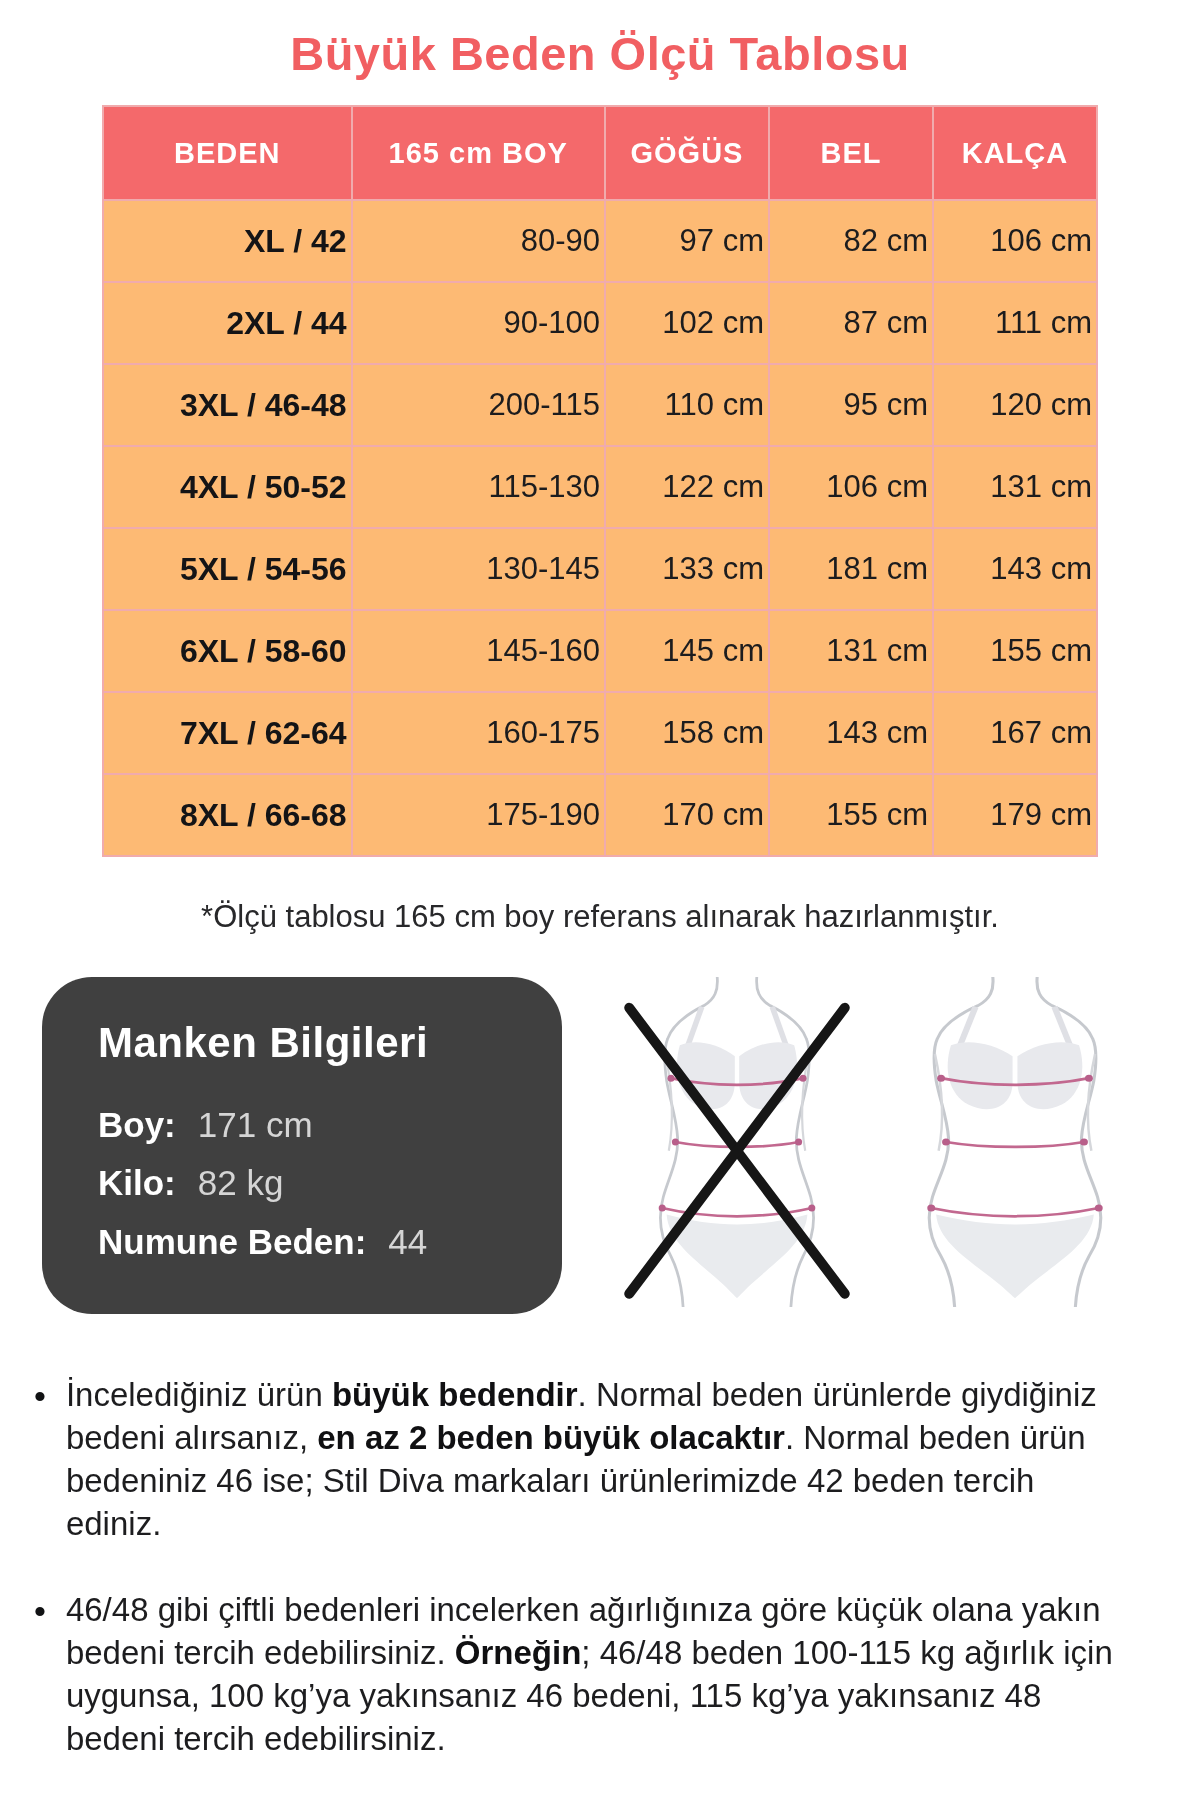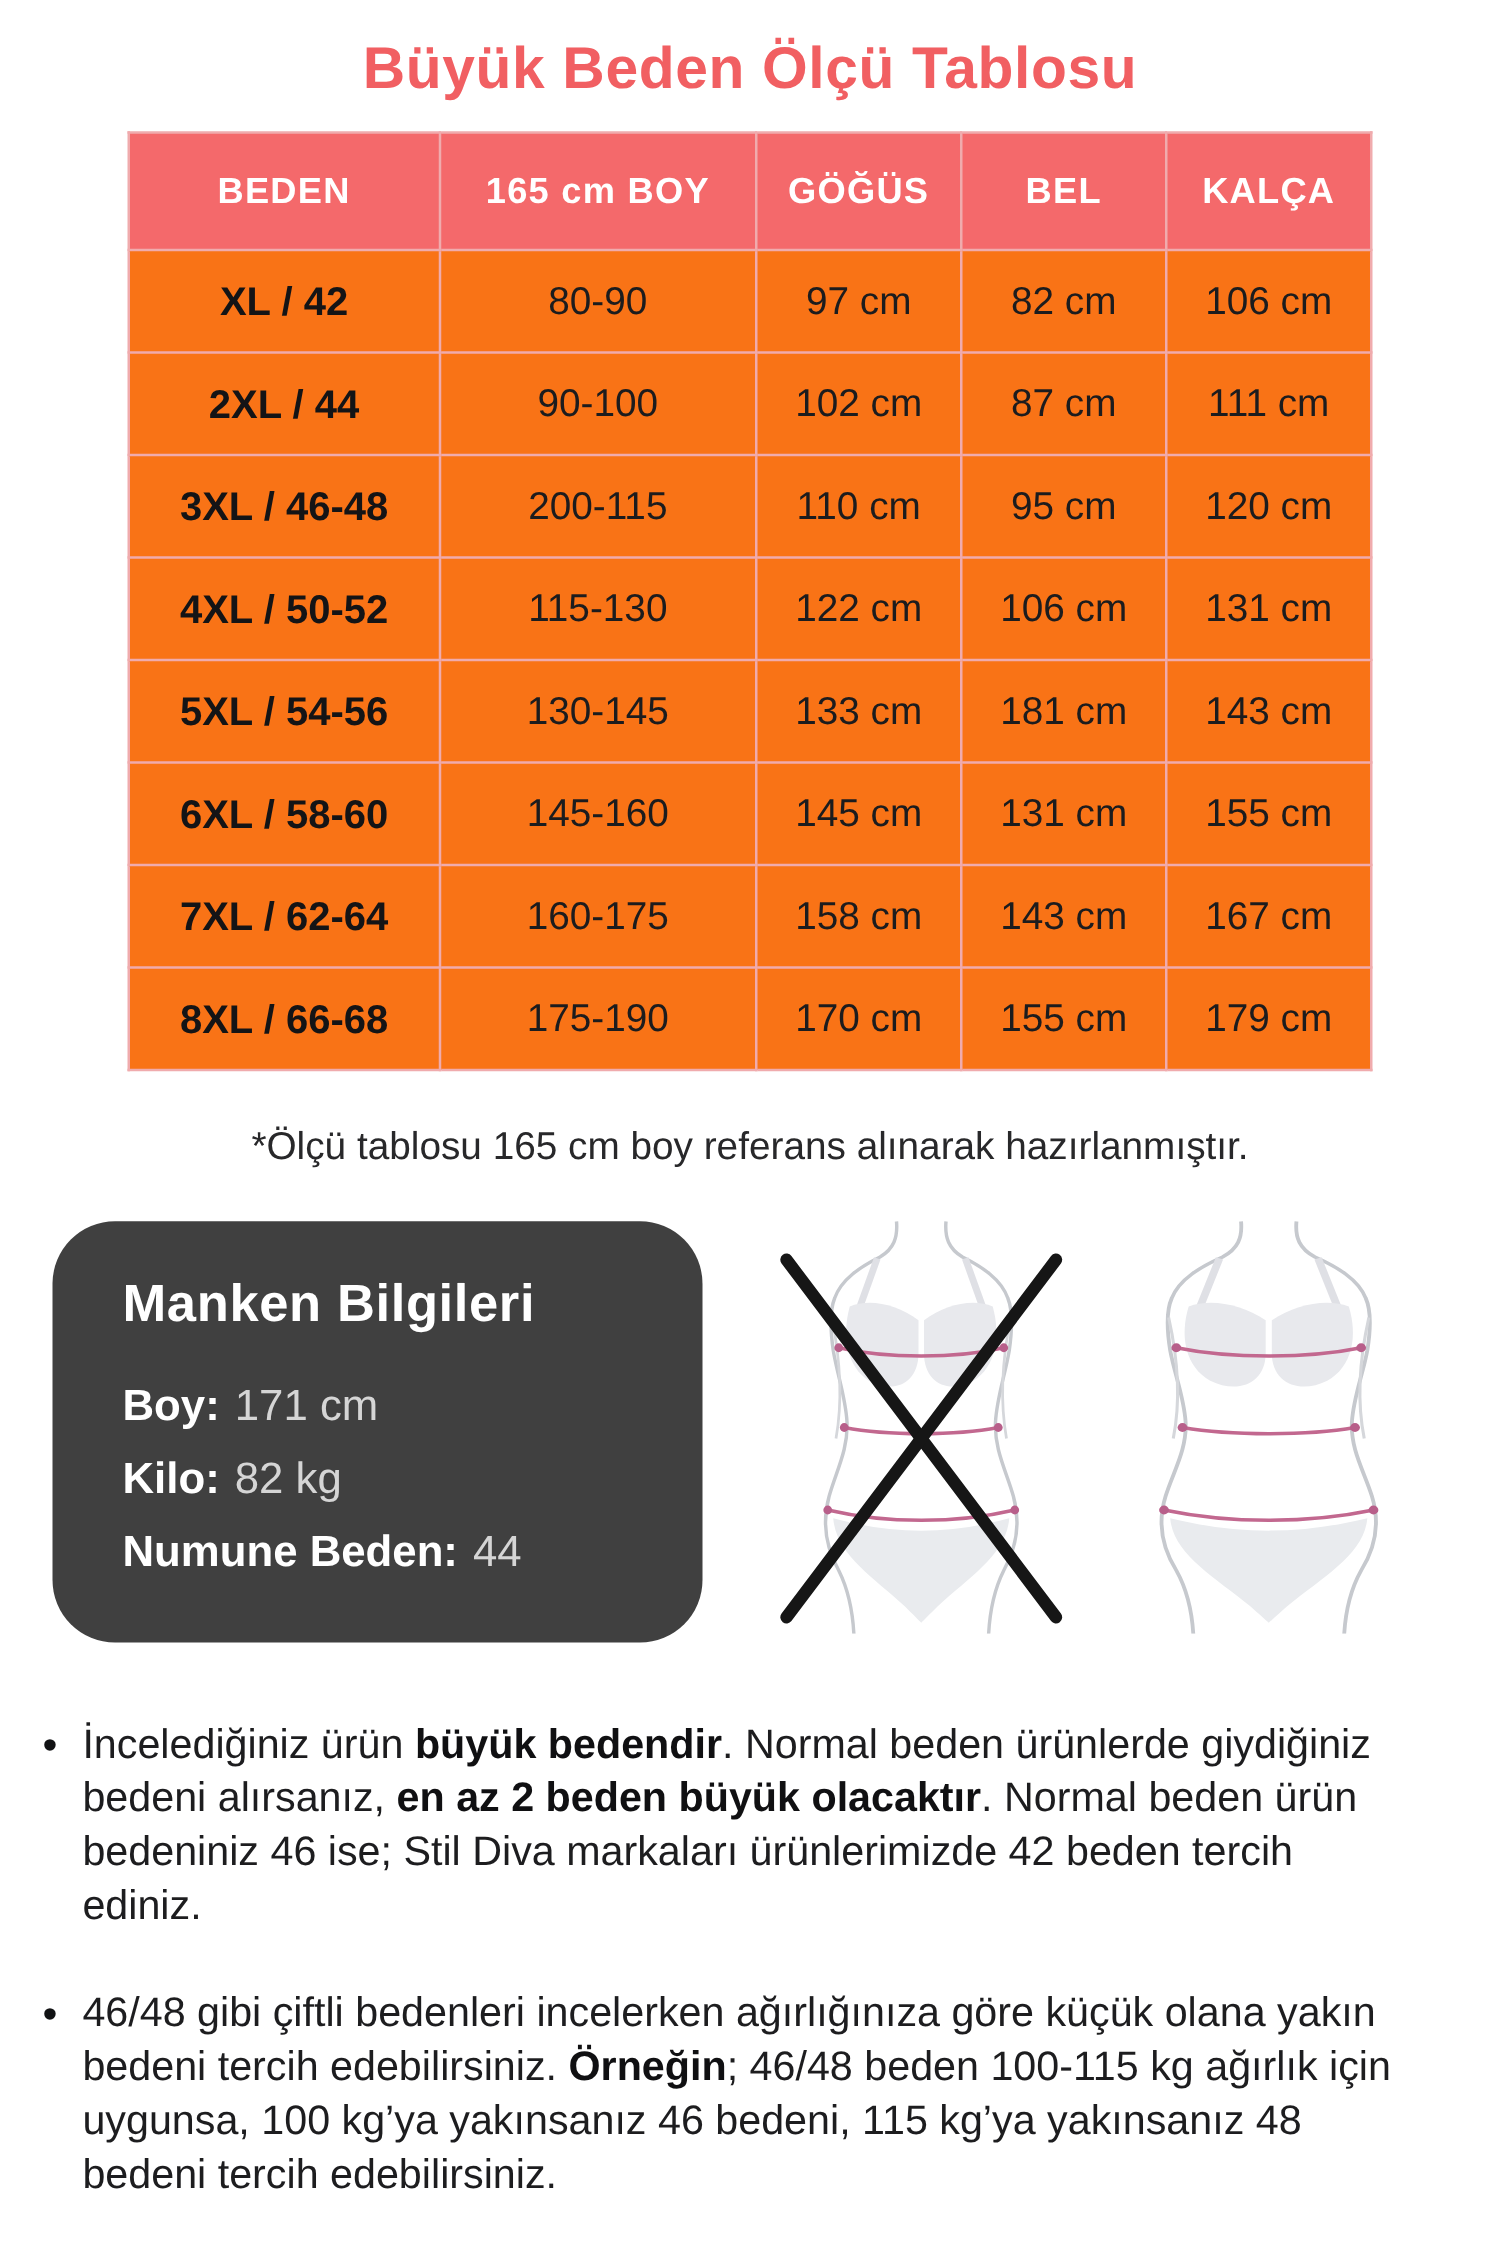--- a/index.html
+++ b/index.html
@@ -36,24 +36,25 @@
   }
   table.size thead th {
     background:#f4696b;
     color:#ffffff;
     font-size:29px;
     font-weight:700;
     letter-spacing:1px;
     height:92px;
   }
   table.size tbody td {
-    background:#f97316;
+    background:#fdba74;
     color:#1c1c1e;
     font-size:31px;
     height:80px;
+    text-align:right;
   }
   table.size tbody td.c-size {
     font-weight:800;
     font-size:32px;
     color:#141416;
   }
 
   
   .footnote {
     margin:42px 0 0;
@@ -78,21 +79,21 @@
   }
   .model-card h2 {
     margin:0 0 34px;
     font-size:42px;
     font-weight:800;
     color:#ffffff;
     letter-spacing:0.5px;
   }
   .model-line { font-size:35px; line-height:1.38; margin:10px 0; }
   .model-line .lbl { color:#ffffff; font-weight:800; }
-  .model-line .val { color:rgba(255,255,255,0.78); margin-left:12px; }
+  .model-line .val { color:rgba(255,255,255,0.78); margin-left:22px; }
 
   .figures {
     display:flex;
     gap:26px;
     margin-left:30px;
     margin-top:0px;
     flex:1;
     justify-content:center;
   }
   .figures svg { display:block; }

